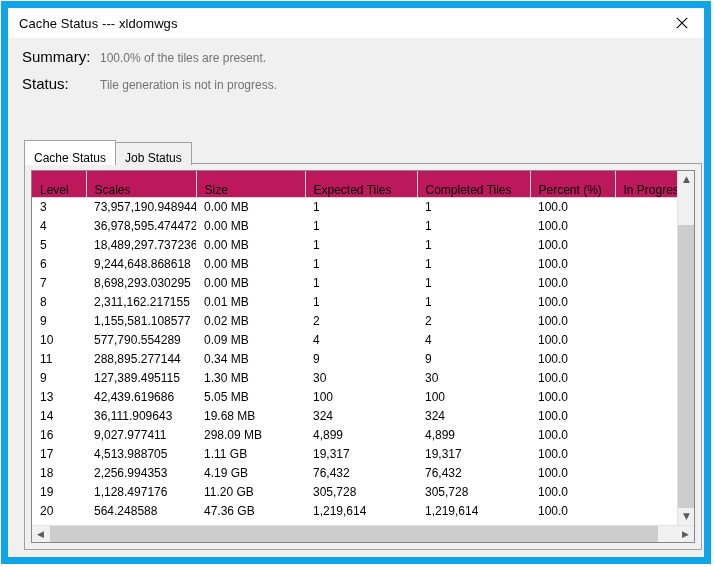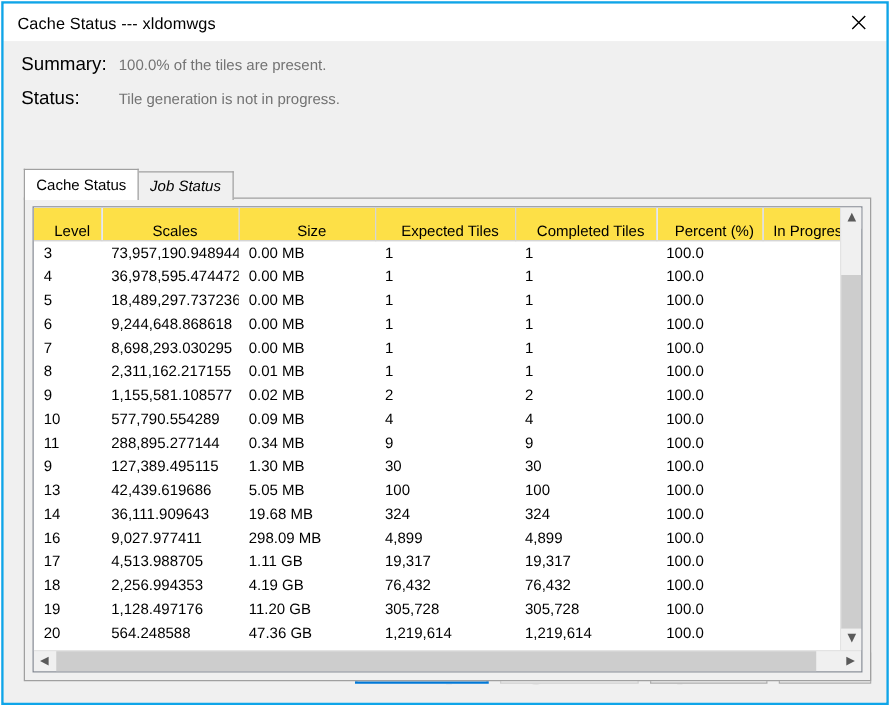--- a/index.html
+++ b/index.html
@@ -16,21 +16,21 @@
     color: #000000;
   }
 
   
   .window {
     position: absolute;
     left: 1px;
     top: 1px;
     width: 710px;
     height: 563px;
-    border: 2px solid #0ea5e9;
+    border: 7px solid #0ea5e9;
     background: #f0f0f0;
     box-sizing: border-box;
     display: flex;
     flex-direction: column;
   }
 
   
   .titlebar {
     height: 30px;
     background: #ffffff;
@@ -99,39 +99,38 @@
     left: 16px;
     top: 102px;
     display: flex;
     align-items: flex-end;
     z-index: 3;
   }
   .tab {
     height: 23px;
     padding: 0 9px;
     display: flex;
-    align-items: center;
+    align-items: flex-end;
     font-size: 12px;
     border: 1px solid #a0a0a0;
     border-bottom: none;
     background: #f0f0f0;
     box-sizing: border-box;
     cursor: default;
     position: relative;
   }
   .tab.active {
     background: #ffffff;
     height: 25px;
     z-index: 4;
     border-color: #a0a0a0;
   }
   .tab:not(.active) {
     margin-left: -1px;
     margin-bottom: 0px;
-    font-style: italic;
   }
 
   
   .tabpanel {
     position: absolute;
     left: 16px;
     top: 125px;
     width: 678px;
     height: 387px;
     background: #f0f0f0;
@@ -163,25 +162,25 @@
   }
   table.grid {
     border-collapse: collapse;
     width: 100%;
     table-layout: fixed;
     font-size: 12px;
   }
   table.grid th {
     height: 25px;
     font-weight: normal;
-    text-align: center;
+    text-align: left;
     padding: 12px 0 0 8px;
     border-right: 1px solid #d5d5d5;
     border-bottom: 1px solid #d5d5d5;
-    background: #fde047;
+    background: #be185d;
     color: #000;
     vertical-align: middle;
     box-sizing: border-box;
     white-space: nowrap;
     overflow: hidden;
   }
   table.grid th:last-child { border-right: none; }
   table.grid td {
     height: 19px;
     padding: 0 0 0 8px;

